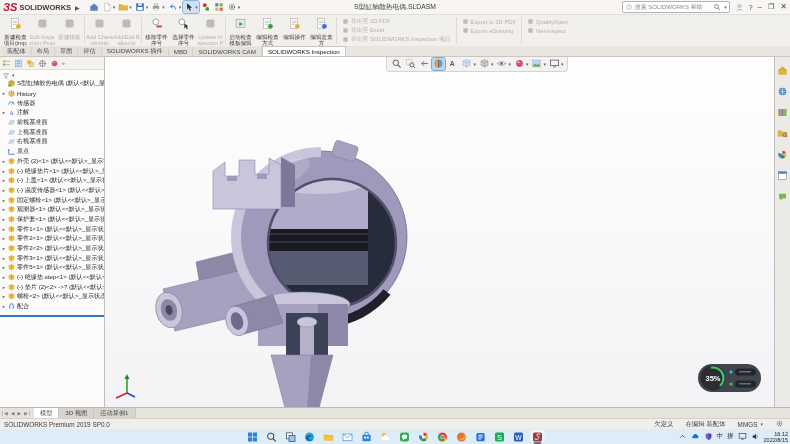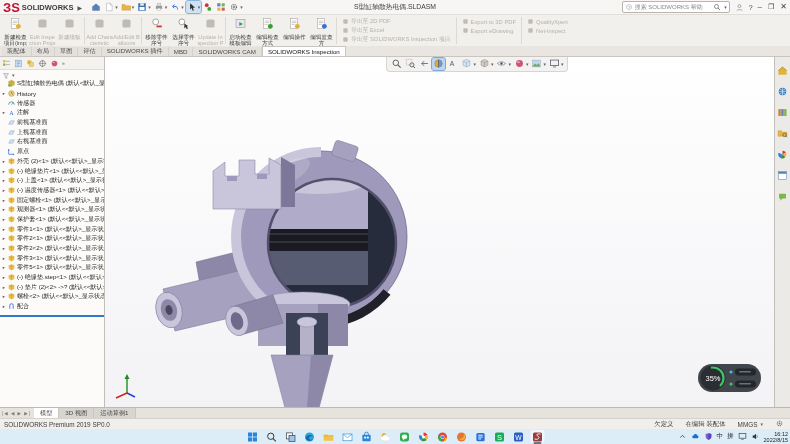--- a/index.html
+++ b/index.html
@@ -2,21 +2,21 @@
 <html><head>
 <meta charset="utf-8">
 <style>
   html,body{margin:0;padding:0;background:#888;}
   .app{position:relative;width:790px;height:444px;background:#fff;overflow:hidden;
        font-family:"Liberation Sans","DejaVu Sans",sans-serif;cursor:default;}
   
   .titlebar{position:absolute;top:0;left:0;right:0;height:14px;background:#f7f6f5;
             border-bottom:1px solid #e2dfda;display:flex;align-items:center;padding:0 3px;z-index:40;}
   .brand{display:flex;align-items:center;gap:2px;font-weight:bold;font-size:7.5px;color:#3c3b39;}
-  .dsmark{color:#c41230;font-weight:bold;font-size:13px;text-align:center;}
+  .dsmark{color:#c41230;font-style:italic;font-weight:bold;font-size:11px;text-align:center;}
   .flyout{font-size:6px;color:#555;margin:0 4px;}
   .qat{display:flex;align-items:center;gap:1px;margin-left:4px;}
   .qbtn{display:flex;align-items:center;height:12px;padding:0 1px;border-radius:2px;}
   .qbtn.pressed{background:#cfe2f3;outline:1px solid #8ab4dc;}
   .caret{font-size:5px;color:#666;margin-left:1px;}
   .title-center{position:absolute;left:0;right:0;text-align:center;font-size:6.8px;color:#3a3a3a;pointer-events:none;}
   .tright{margin-left:auto;display:flex;align-items:center;gap:5px;z-index:2;}
   .searchbox{display:flex;align-items:center;gap:2px;width:102px;height:10px;border:1px solid #b8b5b0;
              background:#fff;border-radius:2px;padding:0 2px;font-size:6px;color:#888;}
   .searchbox .ph{flex:1;white-space:nowrap;overflow:hidden;}
@@ -39,21 +39,21 @@
   .lpanel{position:absolute;left:0;top:0;bottom:0;width:104px;background:#fcfbfa;border-right:1px solid #c2bfba;overflow:hidden;}
   .ptabs{height:12px;display:flex;align-items:center;gap:1px;background:#f4f2ef;border-bottom:1px solid #e0ddd8;padding:0 1px;}
   .ptab{display:flex;align-items:center;height:11px;padding:0 1px;}
   .filterrow{height:9px;display:flex;align-items:center;padding:0 2px;gap:1px;}
   .tree{position:absolute;top:22px;left:0;right:0;}
   .trow{display:flex;align-items:center;height:9.7px;padding-left:1px;white-space:nowrap;overflow:hidden;}
   .texp{width:6px;font-size:4.5px;color:#555;flex:none;text-align:center;}
   .ticon{width:10px;flex:none;display:flex;align-items:center;}
   .tlabel{font-size:6.1px;color:#1f1f1f;}
   .splitline{position:absolute;left:0;width:100%;height:2px;background:#2f7ac8;top:258px;}
-  .vp{position:absolute;left:105px;right:15px;top:0;bottom:0;background:linear-gradient(#ffffff,#f3f2f5);overflow:hidden;}
+  .vp{position:absolute;left:105px;right:15px;top:0;bottom:0;background:linear-gradient(#ffffff,#f3f2f5);overflow:hidden;font-weight:bold;}
   .hud{position:absolute;top:0;left:42%;display:flex;align-items:center;gap:1px;padding:1px 3px;
        background:rgba(242,241,238,.9);border:1px solid #d8d5d0;border-top:none;border-radius:0 0 4px 4px;z-index:5;}
   .hudbtn{display:flex;align-items:center;padding:0 1px;height:12px;border-radius:2px;}
   .hudbtn.active{background:#bcd6ee;outline:1px solid #7fa8d0;}
   .modelsvg{position:absolute;left:0;top:0;}
   .triad{position:absolute;left:8px;bottom:8px;}
   .hudzoom{position:absolute;right:13px;bottom:14px;}
   .tpane{position:absolute;right:0;top:0;bottom:0;width:15px;background:#eceae7;border-left:1px solid #c2bfba;
          display:flex;flex-direction:column;align-items:center;padding-top:5px;gap:3px;}
   

